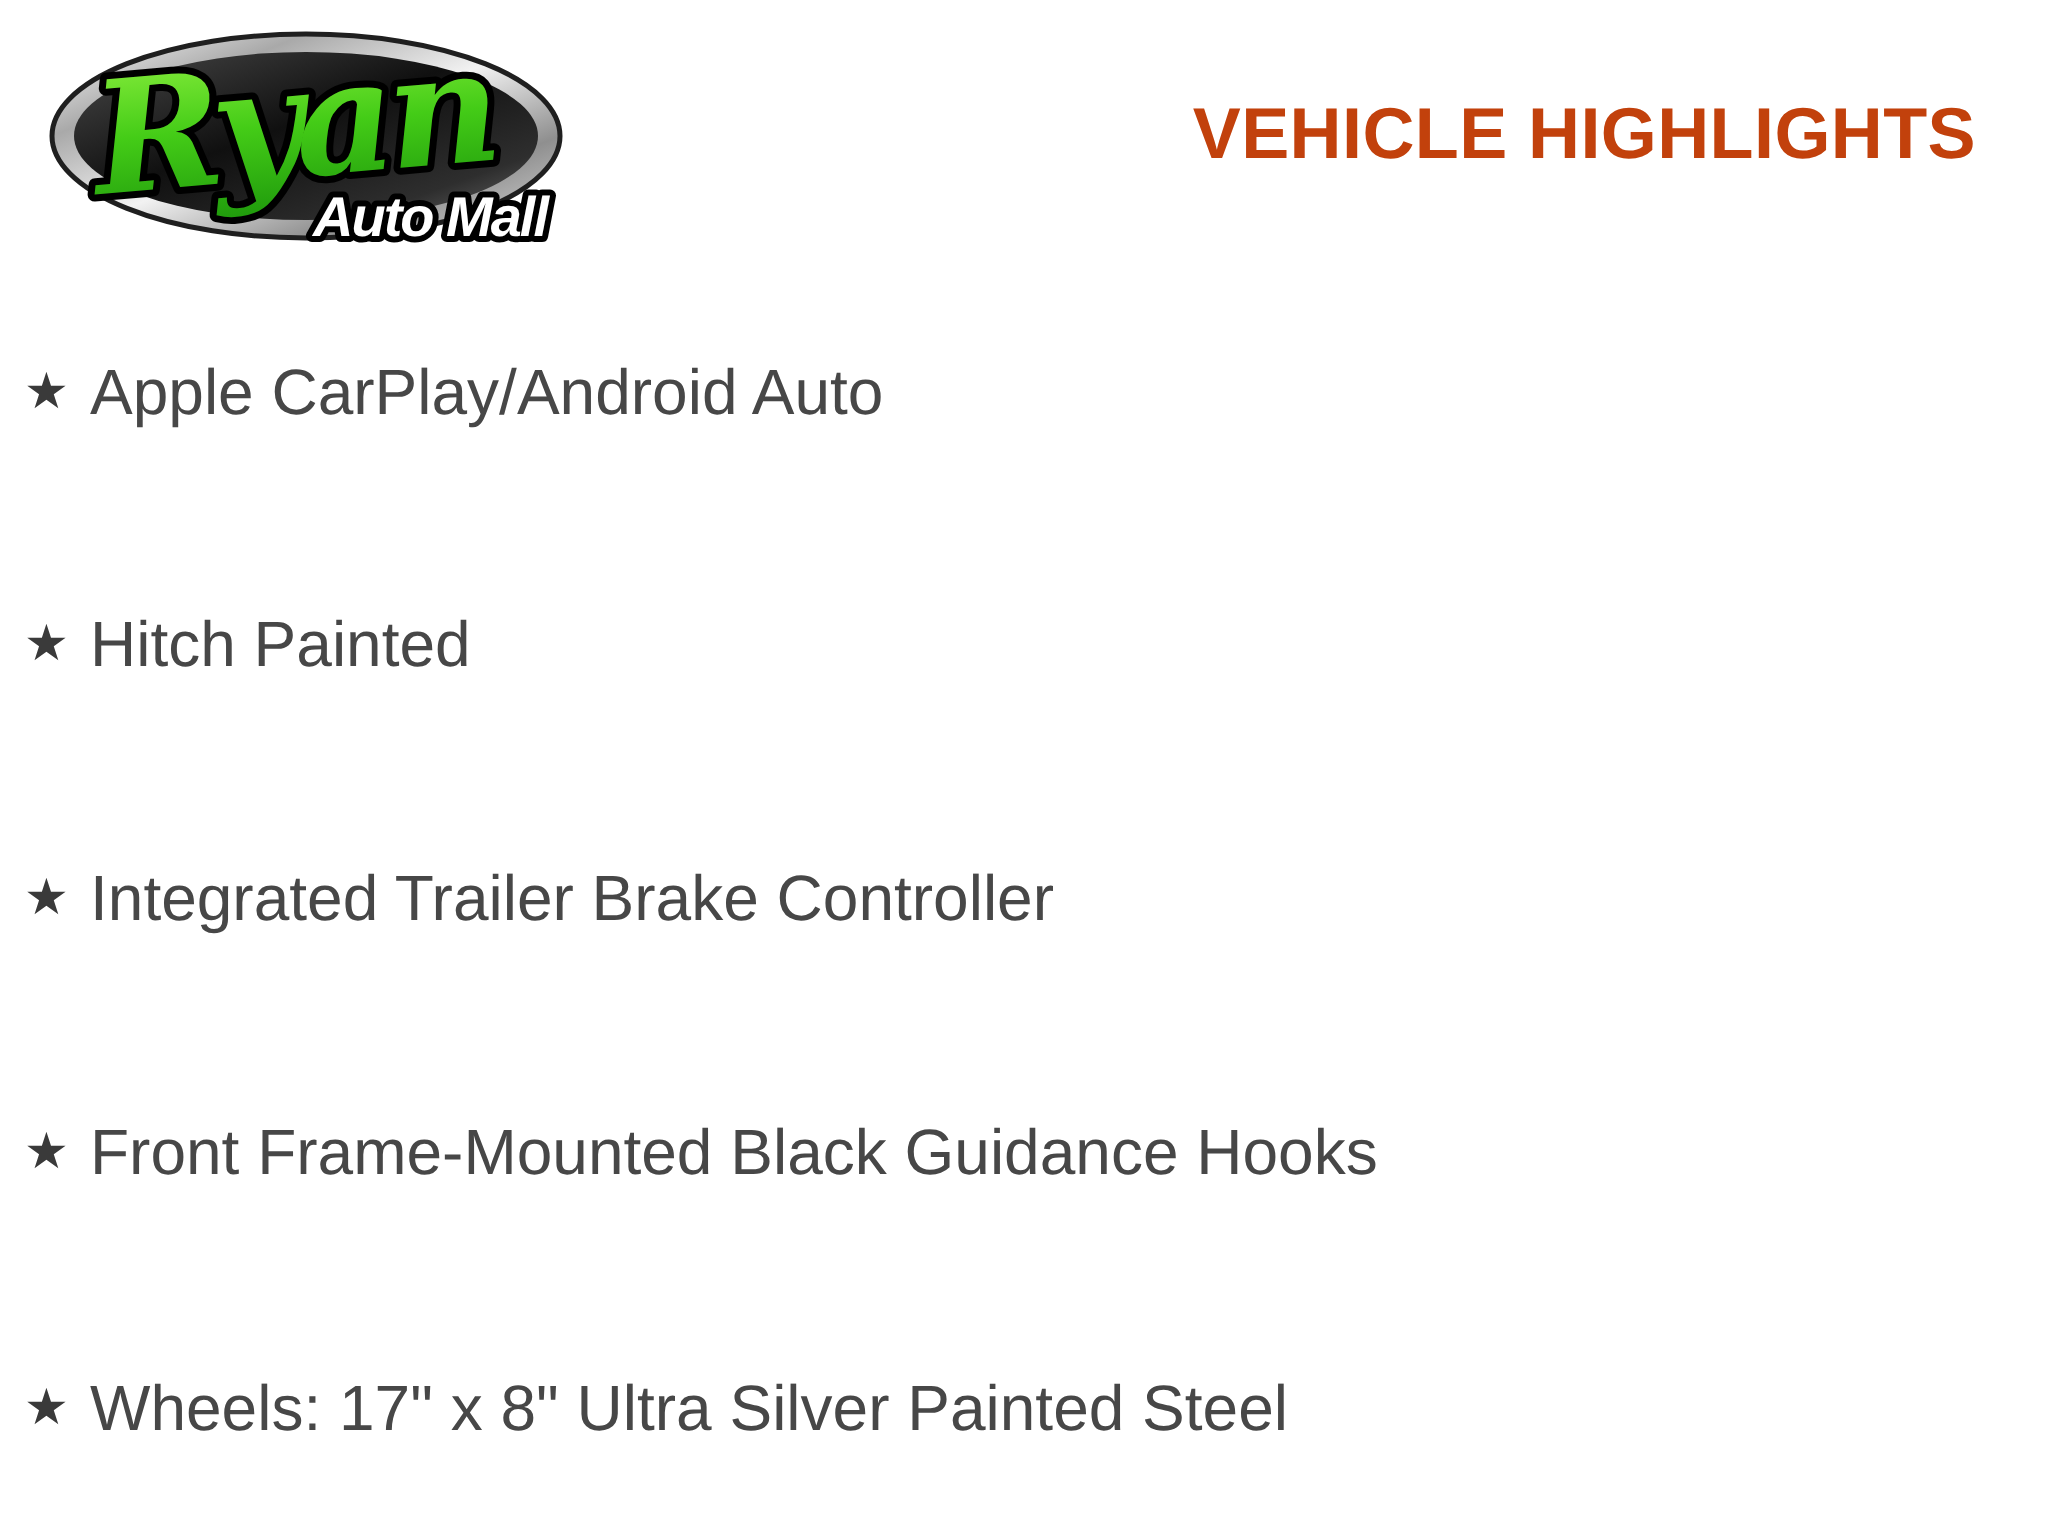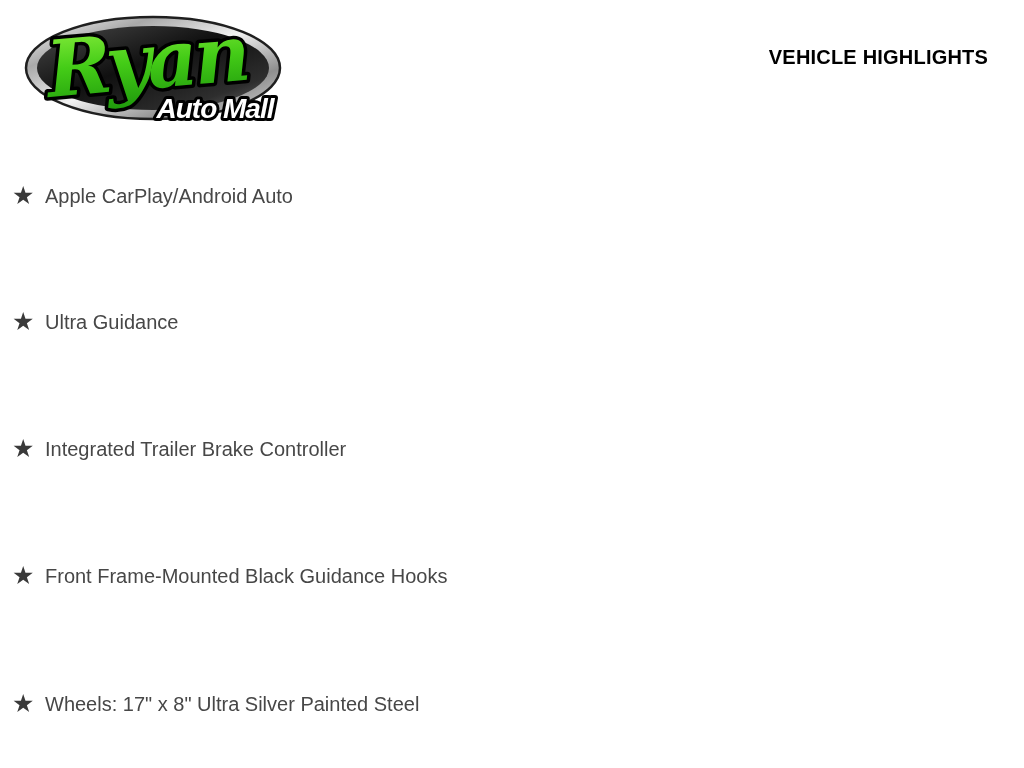--- a/index.html
+++ b/index.html
@@ -22,24 +22,24 @@
     left: 22px;
     top: 8px;
     width: 262px;
     height: 118px;
   }
   .page-title {
     position: absolute;
     top: 46px;
     right: 36px;
     margin: 0;
-    font-size: 20px;
+    font-size: 36px;
     font-weight: 700;
     letter-spacing: 0.2px;
-    color: #000000;
+    color: #c2410c;
     font-family: "Liberation Sans", sans-serif;
   }
 
   
   .highlights {
     position: absolute;
     left: 0;
     top: 0;
     width: 100%;
     height: 100%;
@@ -63,21 +63,21 @@
 
   .star {
     display: inline-block;
     width: 33px;
     font-size: 25px;
     line-height: 34px;
     color: #3a3a3a;
     font-family: "DejaVu Sans", sans-serif;
   }
   .label {
-    font-size: 20px;
+    font-size: 32px;
     line-height: 34px;
     color: #474747;
     font-family: "Liberation Sans", sans-serif;
   }
 </style>
 </head>
 <body>
 
 <div class="page">
 
@@ -115,21 +115,21 @@
 
   <h1 class="page-title">VEHICLE HIGHLIGHTS</h1>
 
   <ul class="highlights">
     <li>
       <span class="star">★</span>
       <span class="label">Apple CarPlay/Android Auto</span>
     </li>
     <li>
       <span class="star">★</span>
-      <span class="label">Ultra Guidance</span>
+      <span class="label">Hitch Painted</span>
     </li>
     <li>
       <span class="star">★</span>
       <span class="label">Integrated Trailer Brake Controller</span>
     </li>
     <li>
       <span class="star">★</span>
       <span class="label">Front Frame-Mounted Black Guidance Hooks</span>
     </li>
     <li>

